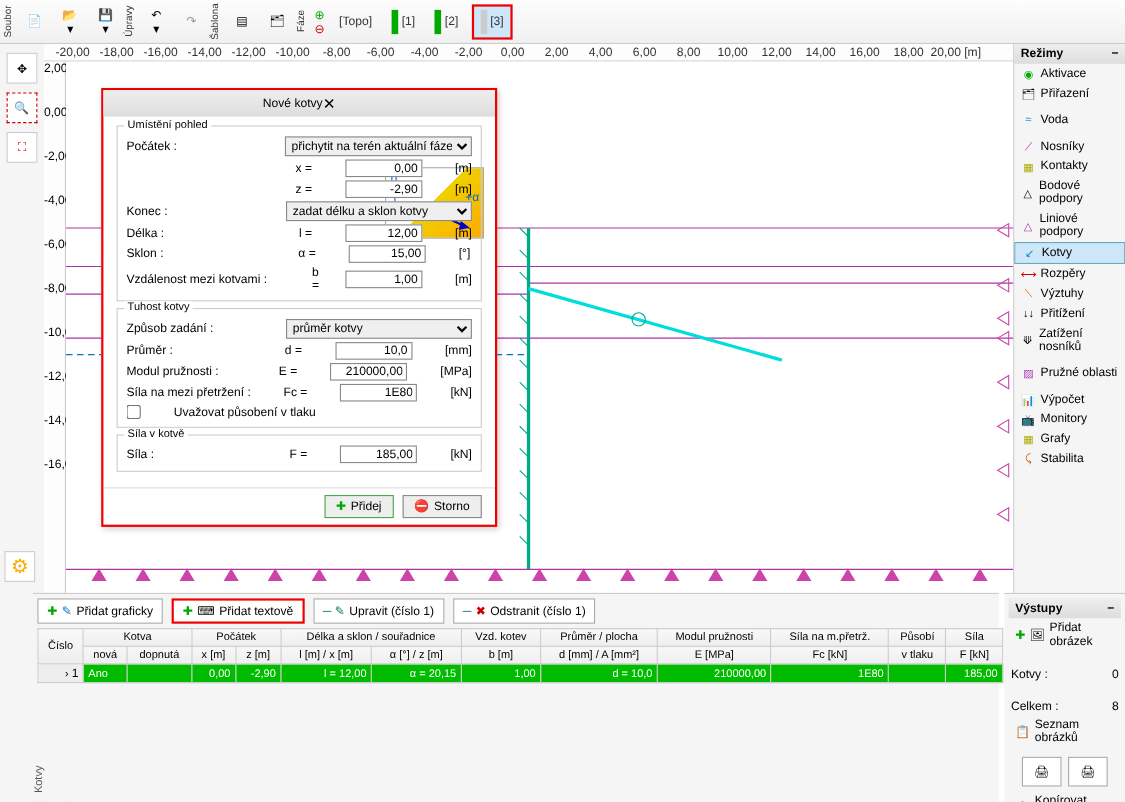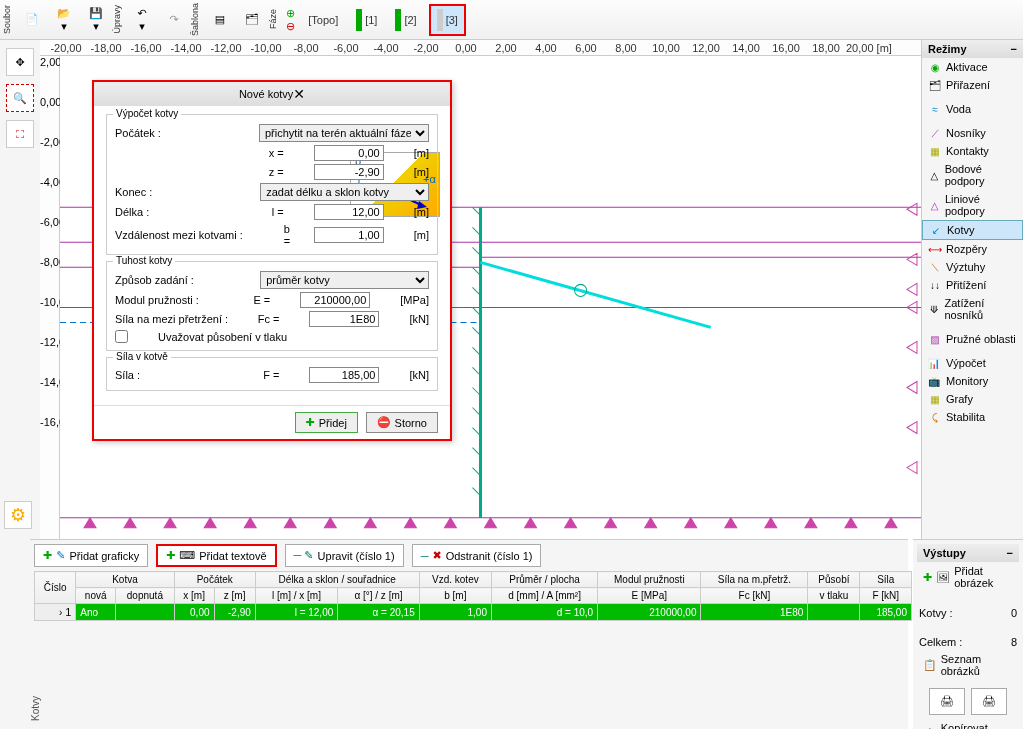--- a/index.html
+++ b/index.html
@@ -386,21 +386,21 @@
           <text x="4" y="12" font-size="9" fill="#06c">b</text>
           <line x1="8" y1="16" x2="8" y2="32" stroke="#06c"></line>
           <text x="2" y="44" font-size="9" fill="#06c">[x,z]</text>
           <line x1="28" y1="32" x2="70" y2="52" stroke="#00c" stroke-width="2"></line>
           <polygon points="68,48 76,54 66,56" fill="#00c"></polygon>
           <text x="62" y="38" font-size="9" fill="#06c">l</text>
           <text x="72" y="30" font-size="9" fill="#06c">+α</text>
         </svg>
     </div>
     <div class="fieldset">
-      <span class="legend">Výpočet kotvy</span>
+      <span class="legend">Umístění pohled</span>
       <div class="frow">
           <label>Počátek :</label>
           <select><option>přichytit na terén aktuální fáze</option></select>
         </div>
       <div class="frow">
           <label></label>
           <span class="sym">x =</span>
           <input type="text" value="0,00" style="">
           <span class="unit">[m]</span>
         </div>
@@ -414,33 +414,45 @@
           <label>Konec :</label>
           <select><option>zadat délku a sklon kotvy</option></select>
         </div>
       <div class="frow">
           <label>Délka :</label>
           <span class="sym">l =</span>
           <input type="text" value="12,00" style="">
           <span class="unit">[m]</span>
         </div>
       <div class="frow">
+          <label>Sklon :</label>
+          <span class="sym">α =</span>
+          <input type="text" value="15,00" style="">
+          <span class="unit">[°]</span>
+        </div>
+      <div class="frow">
           <label style="width:150px">Vzdálenost mezi kotvami :</label>
           <span class="sym" style="width:0">b =</span>
           <input type="text" value="1,00" style="">
           <span class="unit">[m]</span>
         </div>
     </div>
     <div class="fieldset">
       <span class="legend">Tuhost kotvy</span>
       <div class="frow">
           <label>Způsob zadání :</label>
           <select><option>průměr kotvy</option></select>
         </div>
       <div class="frow">
+          <label>Průměr :</label>
+          <span class="sym">d =</span>
+          <input type="text" value="10,0" style="">
+          <span class="unit">[mm]</span>
+        </div>
+      <div class="frow">
           <label>Modul pružnosti :</label>
           <span class="sym">E =</span>
           <input type="text" value="210000,00" style="">
           <span class="unit">[MPa]</span>
         </div>
       <div class="frow">
           <label>Síla na mezi přetržení :</label>
           <span class="sym">Fc =</span>
           <input type="text" value="1E80" style="">
           <span class="unit">[kN]</span>

